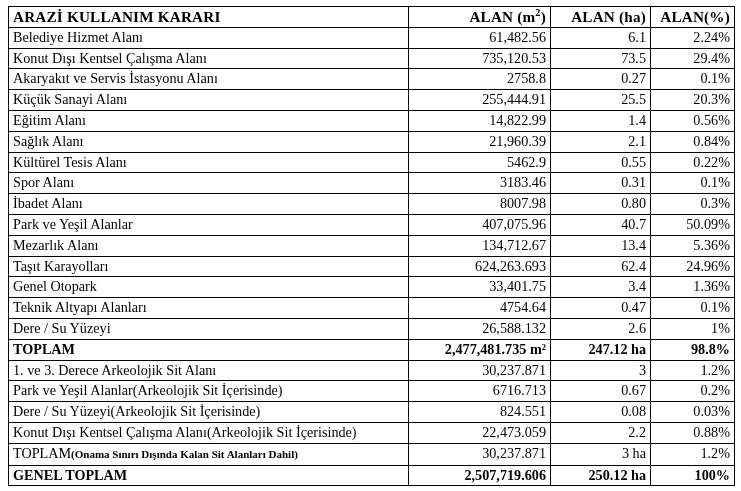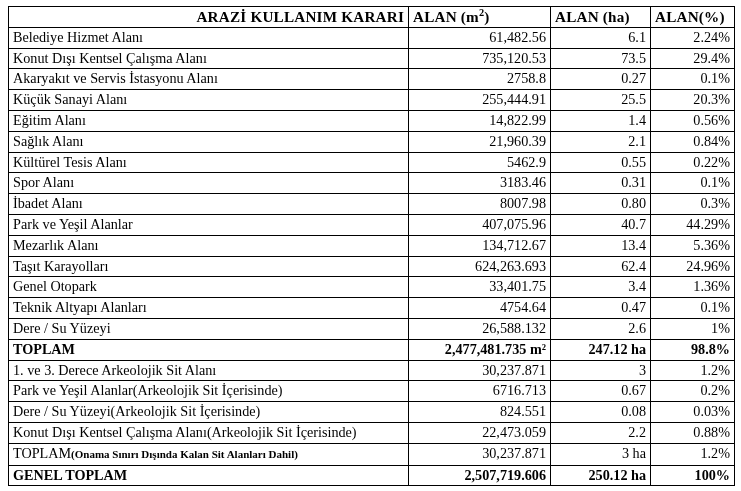--- a/index.html
+++ b/index.html
@@ -35,26 +35,26 @@
     border: 1px solid #000000;
     padding: 0 4px;
     height: 19.8px;
     line-height: 19.8px;
     white-space: nowrap;
     overflow: hidden;
     font-weight: normal;
     vertical-align: middle;
   }
   table.landuse thead th {
-    text-align: left;
+    text-align: right;
     font-weight: bold;
     font-size: 15.2px;
     letter-spacing: 0.2px;
   }
-  table.landuse thead th.h-name { text-align: right; }
+  table.landuse thead th.h-name { text-align: left; }
   td.cell-name {
     text-align: left;
     padding-left: 6px;
   }
   td.cell-num {
     text-align: right;
     padding-right: 6px;
   }
   tr.bold td { font-weight: bold; }
   td.b { font-weight: bold; }
@@ -135,21 +135,21 @@
         <tr>
           <td class="cell-name"><span>İbadet Alanı</span></td>
           <td class="cell-num">8007.98</td>
           <td class="cell-num">0.80</td>
           <td class="cell-num">0.3%</td>
         </tr>
         <tr>
           <td class="cell-name"><span>Park ve Yeşil Alanlar</span></td>
           <td class="cell-num">407,075.96</td>
           <td class="cell-num">40.7</td>
-          <td class="cell-num">44.29%</td>
+          <td class="cell-num">50.09%</td>
         </tr>
         <tr>
           <td class="cell-name"><span>Mezarlık Alanı</span></td>
           <td class="cell-num">134,712.67</td>
           <td class="cell-num">13.4</td>
           <td class="cell-num">5.36%</td>
         </tr>
         <tr>
           <td class="cell-name"><span>Taşıt Karayolları</span></td>
           <td class="cell-num">624,263.693</td>

